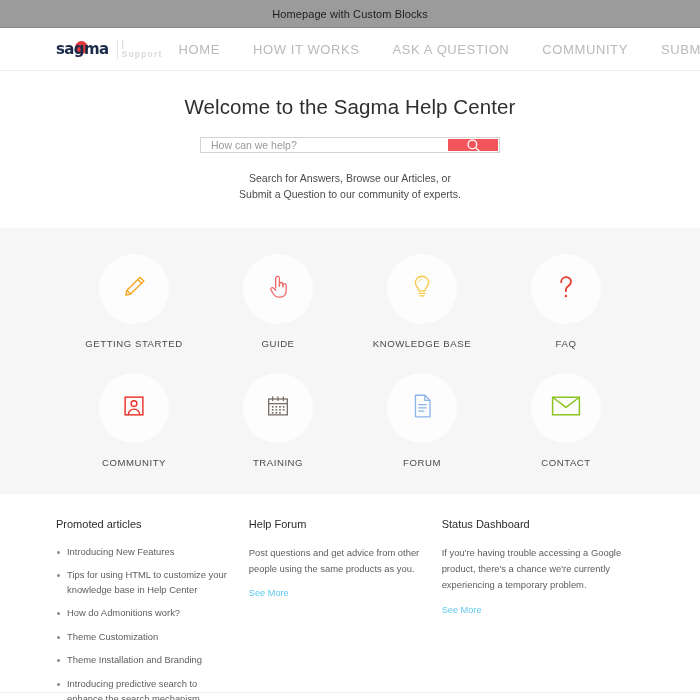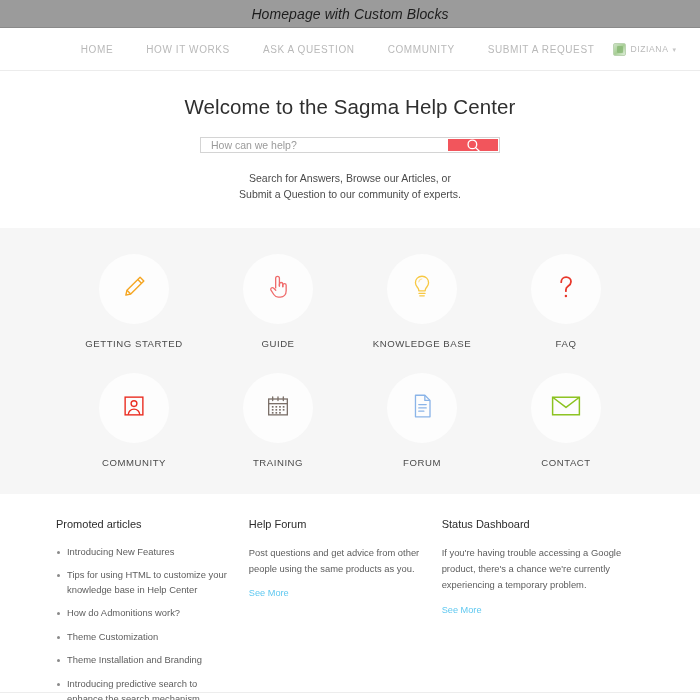--- a/index.html
+++ b/index.html
@@ -18,24 +18,23 @@
   
   .titlebar {
     height: 27px;
     background: #9b9b9b;
     border-bottom: 1px solid #8a8a8a;
     display: flex;
     align-items: center;
     justify-content: center;
   }
   .titlebar-text {
-    font-size: 14px;
+    font-size: 11px;
     color: #1d1d1d;
     letter-spacing: .1px;
-    font-style: italic;
   }
 
   
   .page {
     height: 673px;
     background: #ffffff;
     position: relative;
     overflow: hidden;
   }
 
@@ -91,21 +90,21 @@
     margin-left: 2px;
   }
 
   .main-nav {
     margin-left: auto;
     display: flex;
     align-items: center;
     gap: 17px;
   }
   .nav-link {
-    font-size: 10px;
+    font-size: 13px;
     letter-spacing: .6px;
     color: #b9b9b9;
     text-decoration: none;
     white-space: nowrap;
     font-weight: 400;
     padding-left: 16px;
   }
   .user-menu {
     display: flex;
     align-items: center;
@@ -291,20 +290,27 @@
 <body>
 
 <div class="titlebar">
   <span class="titlebar-text">Homepage with Custom Blocks</span>
 </div>
 
 <div class="page">
 
   <header class="site-header">
 
+    <div class="brand">
+      <span class="brand-logo">
+        <span class="brand-logo-dot"></span>
+        <span class="brand-logo-text">sagma</span>
+      </span>
+      <span class="brand-sub">| Support</span>
+    </div>
 
     <nav class="main-nav">
       <a class="nav-link" href="#">HOME</a>
       <a class="nav-link" href="#">HOW IT WORKS</a>
       <a class="nav-link" href="#">ASK A QUESTION</a>
       <a class="nav-link" href="#">COMMUNITY</a>
       <a class="nav-link" href="#">SUBMIT A REQUEST</a>
 
       <div class="user-menu">
         <span class="avatar"></span>

